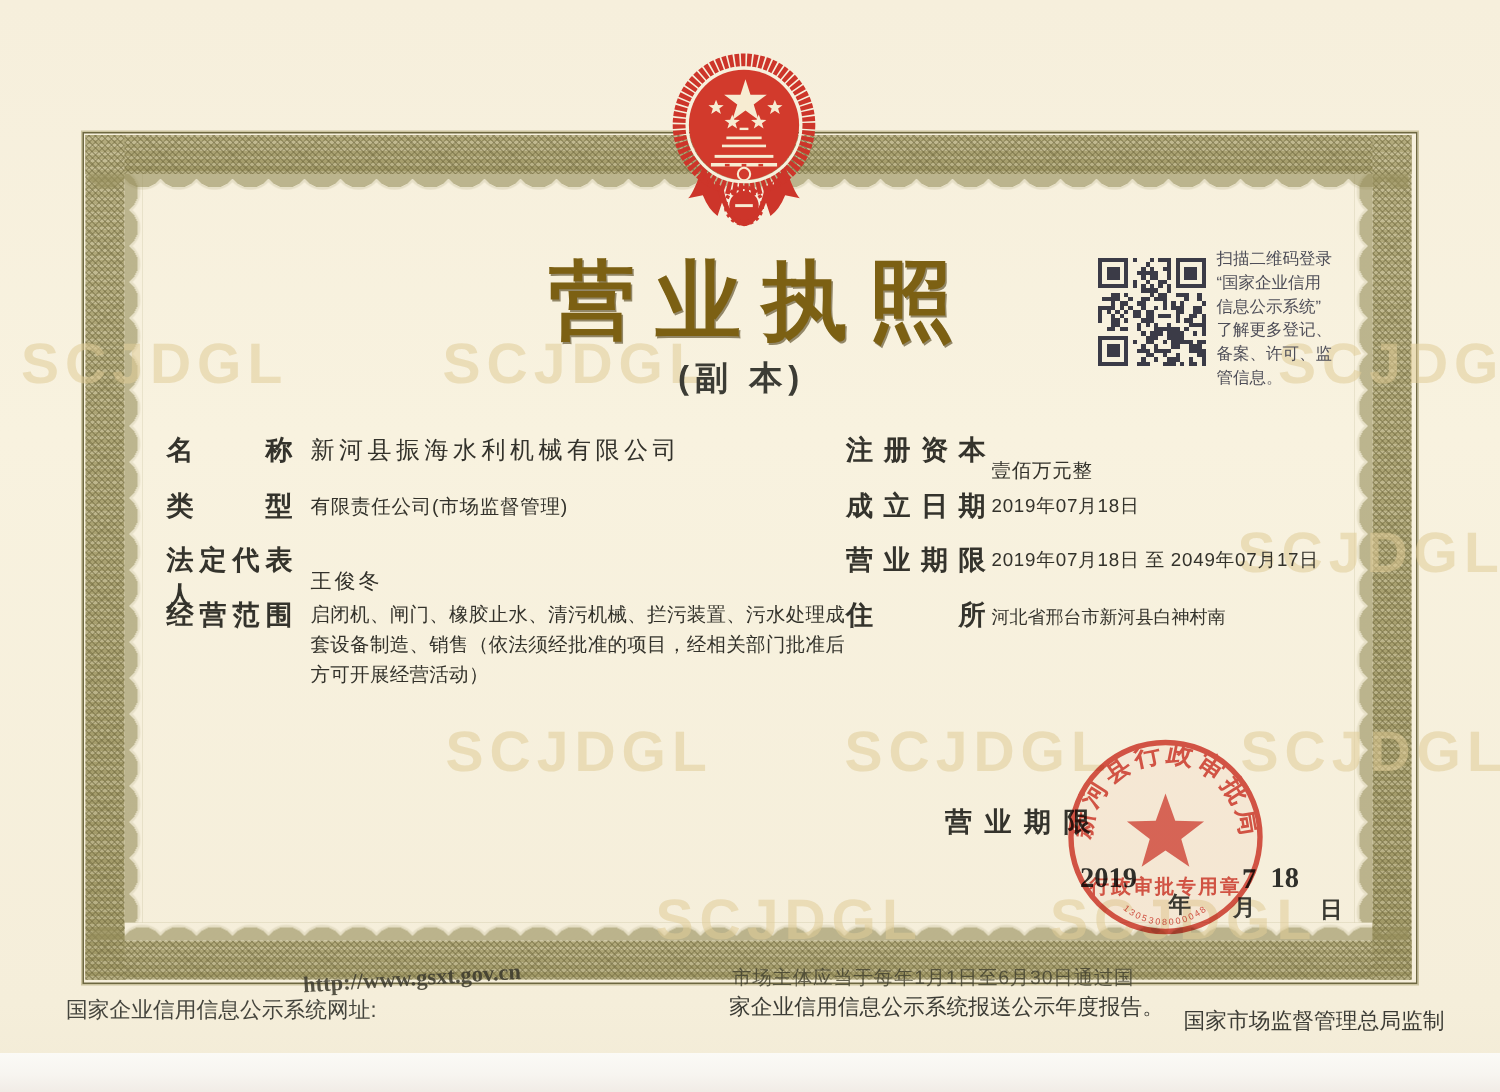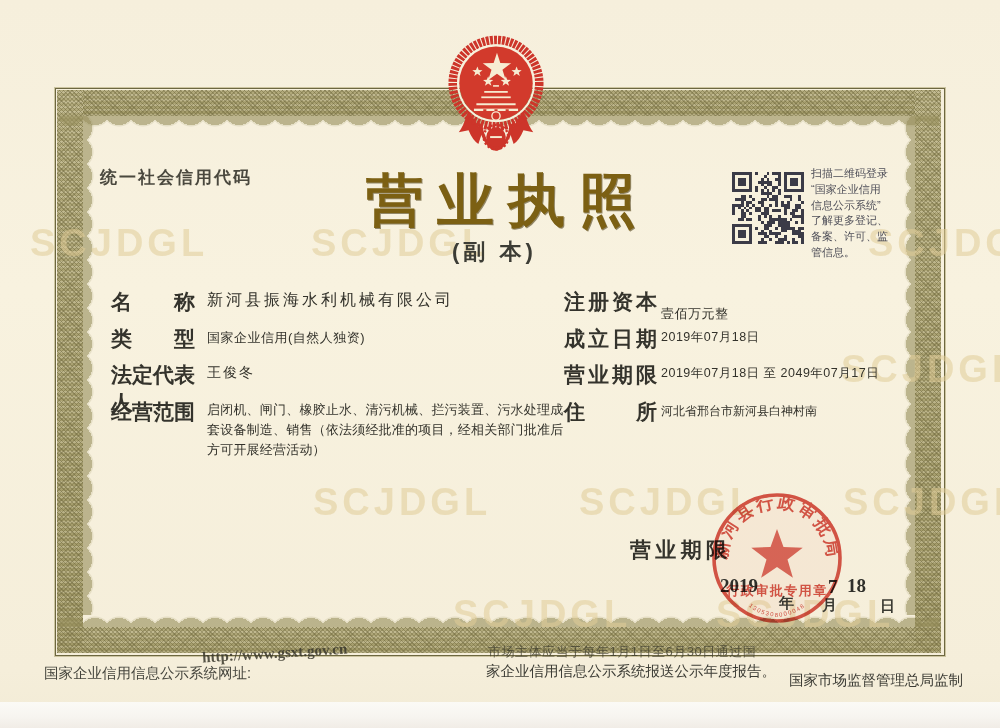--- a/index.html
+++ b/index.html
@@ -32,41 +32,41 @@
     background-image:radial-gradient(circle at 12px 18px, rgba(151,143,92,.62) 0 15px, rgba(151,143,92,.18) 15px 16px, transparent 17px);
     background-size:24px 12px;background-repeat:repeat-x;}
   .sc-left{left:83px;top:116px;width:12px;height:499px;
     background-image:radial-gradient(circle at -6px 12px, rgba(151,143,92,.62) 0 15px, rgba(151,143,92,.18) 15px 16px, transparent 17px);
     background-size:12px 24px;background-repeat:repeat-y;}
   .sc-right{left:903px;top:116px;width:12px;height:499px;
     background-image:radial-gradient(circle at 18px 12px, rgba(151,143,92,.62) 0 15px, rgba(151,143,92,.18) 15px 16px, transparent 17px);
     background-size:12px 24px;background-repeat:repeat-y;}
   
   .wm{position:absolute;font-weight:700;font-size:38px;letter-spacing:4px;
-      color:rgba(224,204,152,.55);z-index:2;white-space:nowrap;margin-left:16px;}
+      color:rgba(224,204,152,.55);z-index:2;white-space:nowrap;}
   #wm-big{left:348px;top:330px;font-size:50px;font-weight:700;letter-spacing:16px;
       color:rgba(236,162,92,.30);z-index:2;white-space:nowrap;}
   
   #credit-label{left:100px;top:166px;font-size:17px;font-weight:600;letter-spacing:2px;color:#4a483e;z-index:5;}
   #credit-code{left:88px;top:193px;font-family:"Liberation Serif",serif;font-size:17px;letter-spacing:.5px;color:#3b3a33;z-index:5;}
   #title{left:366px;top:163px;font-size:57px;font-weight:900;letter-spacing:14px;color:#7c6013;z-index:5;
          text-shadow:1px 1px 0 rgba(64,48,6,.55);}
   #subtitle{left:452px;top:237px;font-size:22px;letter-spacing:4px;color:#3c3c35;z-index:5;font-weight:600;}
   
   #qr{left:732px;top:172px;width:72px;height:72px;z-index:5;}
   #qr-note{left:811px;top:166px;z-index:5;font-size:11px;line-height:15.8px;color:#4e4e58;width:110px;}
   
-  .flabel{position:absolute;font-size:21px;font-weight:700;color:#34332c;z-index:5;
+  .flabel{position:absolute;font-size:18px;font-weight:700;color:#34332c;z-index:5;
           text-align:justify;text-align-last:justify;}
   .fvalue{position:absolute;color:#33322b;z-index:5;white-space:nowrap;}
   .lw{left:111px;width:84px;}
   .rw{left:564px;width:93px;}
   .v-name{font-size:16px;letter-spacing:3px;}
   .v-type{font-size:13px;letter-spacing:.5px;}
-  .v-rep{font-size:14px;letter-spacing:2px;}
+  .v-rep{font-size:14px;letter-spacing:2px;margin-top:15px;}
   .v-scope{font-size:13px;letter-spacing:.2px;line-height:20px;white-space:normal;width:358px;}
   .v-cap{font-size:13px;letter-spacing:.5px;}
   .v-date{font-size:12.5px;letter-spacing:.5px;text-align:right;}
   .v-addr{font-size:12px;letter-spacing:0;}
   
   #registrar-label{left:630px;top:536px;width:97px;}
   #stamp{left:702px;top:483px;mix-blend-mode:multiply;opacity:.92;z-index:6;}
   .dt{position:absolute;z-index:5;color:#2f2f2a;font-weight:600;}
   .dt-num{font-size:19px;font-family:"Liberation Serif",serif;}
   .dt-cjk{font-size:15px;color:#3a3a32;}
@@ -139,21 +139,20 @@
     </g>
     <g fill="#d23a2c">
       <rect x="37" y="84.6" width="3.2" height="1.8"></rect>
       <rect x="48.4" y="84.6" width="3.2" height="1.8"></rect>
       <rect x="59.8" y="84.6" width="3.2" height="1.8"></rect>
     </g>
 
     <circle cx="50" cy="91.5" r="4.2" fill="none" stroke="#f7ecd2" stroke-width="1.4"></circle>
   </svg>
 
-  <div id="credit-label" class="abs">统一社会信用代码</div>
   <div id="title" class="abs">营业执照</div>
   <div id="subtitle" class="abs">(副 本)</div>
 
   <svg id="qr" class="abs" viewBox="0 0 25 25" shape-rendering="crispEdges">
       <rect x="8" y="0" width="1" height="1" fill="#3b3b47"></rect>
       <rect x="12" y="0" width="1" height="1" fill="#3b3b47"></rect>
       <rect x="14" y="0" width="1" height="1" fill="#3b3b47"></rect>
       <rect x="15" y="0" width="1" height="1" fill="#3b3b47"></rect>
       <rect x="16" y="0" width="1" height="1" fill="#3b3b47"></rect>
       <rect x="11" y="1" width="1" height="1" fill="#3b3b47"></rect>
@@ -376,21 +375,21 @@
     <div>信息公示系统”</div>
     <div>了解更多登记、</div>
     <div>备案、许可、监</div>
     <div>管信息。</div>
   </div>
 
   <div class="flabel lw" style="top:288px">名称</div>
   <div class="fvalue v-name" style="left:207px;top:290px">新河县振海水利机械有限公司</div>
 
   <div class="flabel lw" style="top:325px">类型</div>
-  <div class="fvalue v-type" style="left:207px;top:329px">国家企业信用(自然人独资)</div>
+  <div class="fvalue v-type" style="left:207px;top:329px">有限责任公司(市场监督管理)</div>
 
   <div class="flabel lw" style="top:361px">法定代表人</div>
   <div class="fvalue v-rep" style="left:207px;top:364px">王俊冬</div>
 
   <div class="flabel lw" style="top:398px">经营范围</div>
   <div class="fvalue v-scope" style="left:207px;top:400px">启闭机、闸门、橡胶止水、清污机械、拦污装置、污水处理成套设备制造、销售（依法须经批准的项目，经相关部门批准后方可开展经营活动）</div>
 
   <div class="flabel rw" style="top:288px">注册资本</div>
   <div class="fvalue v-cap" style="left:661px;top:305px">壹佰万元整</div>
 

